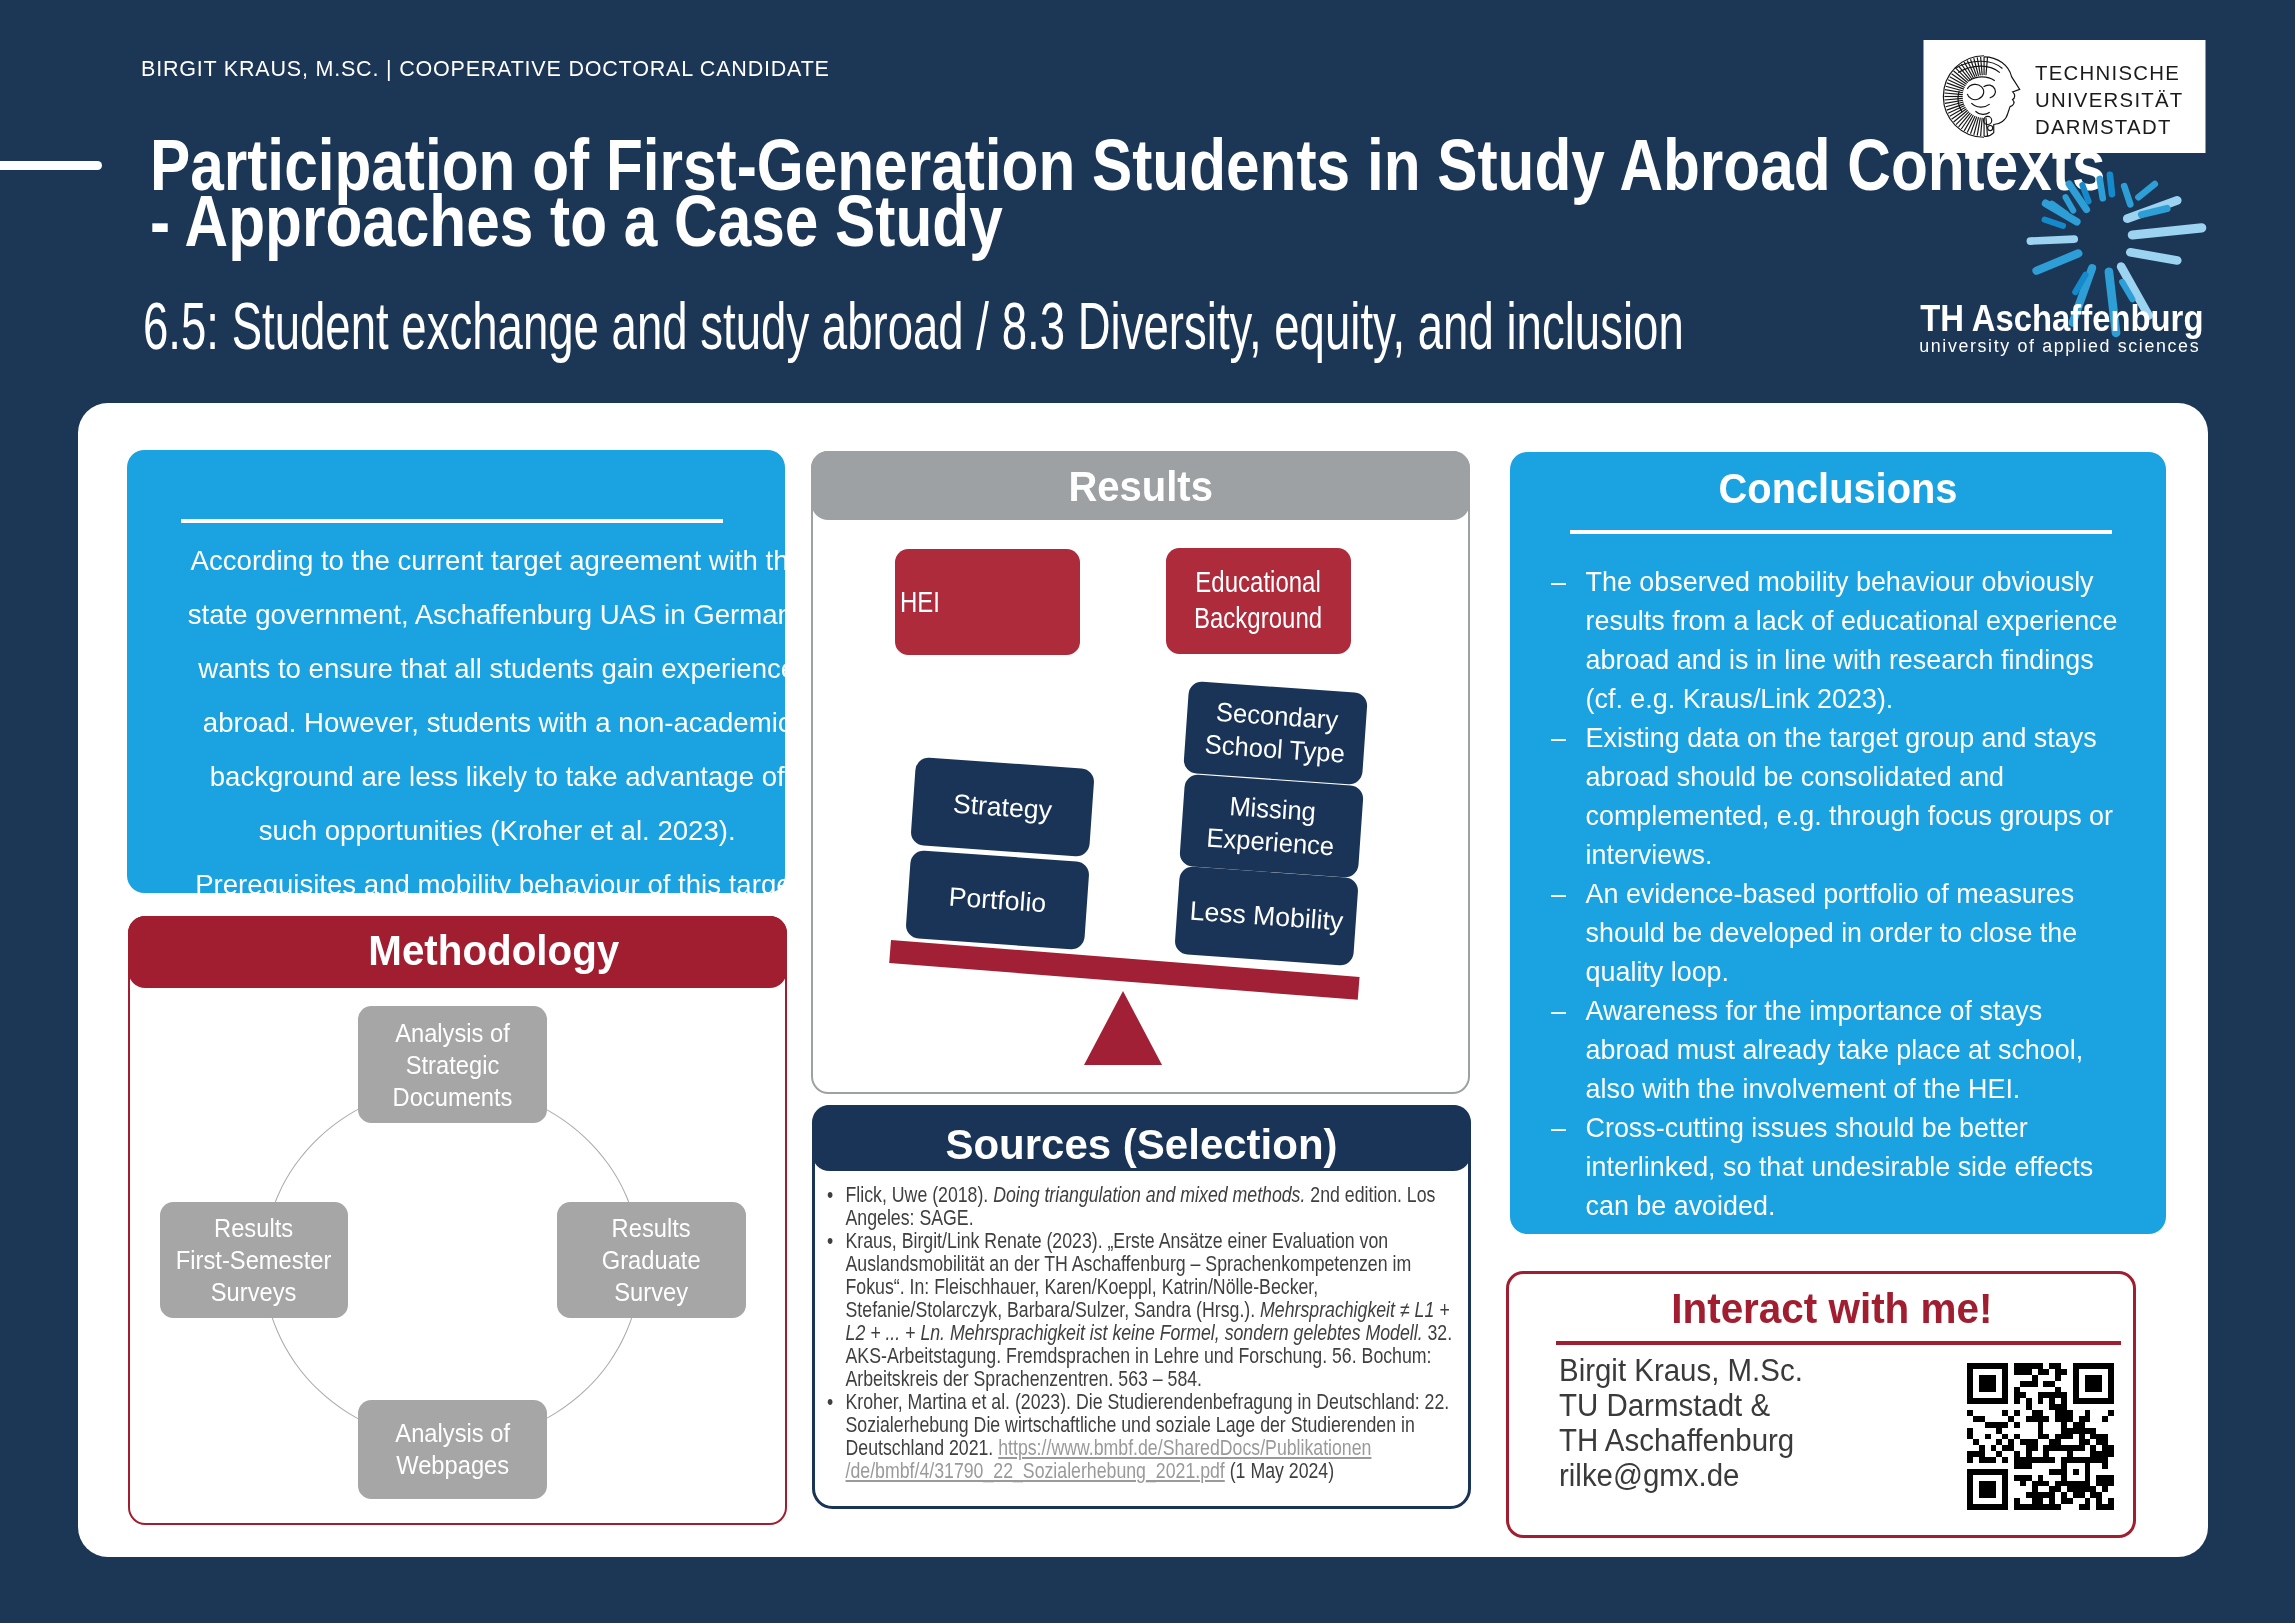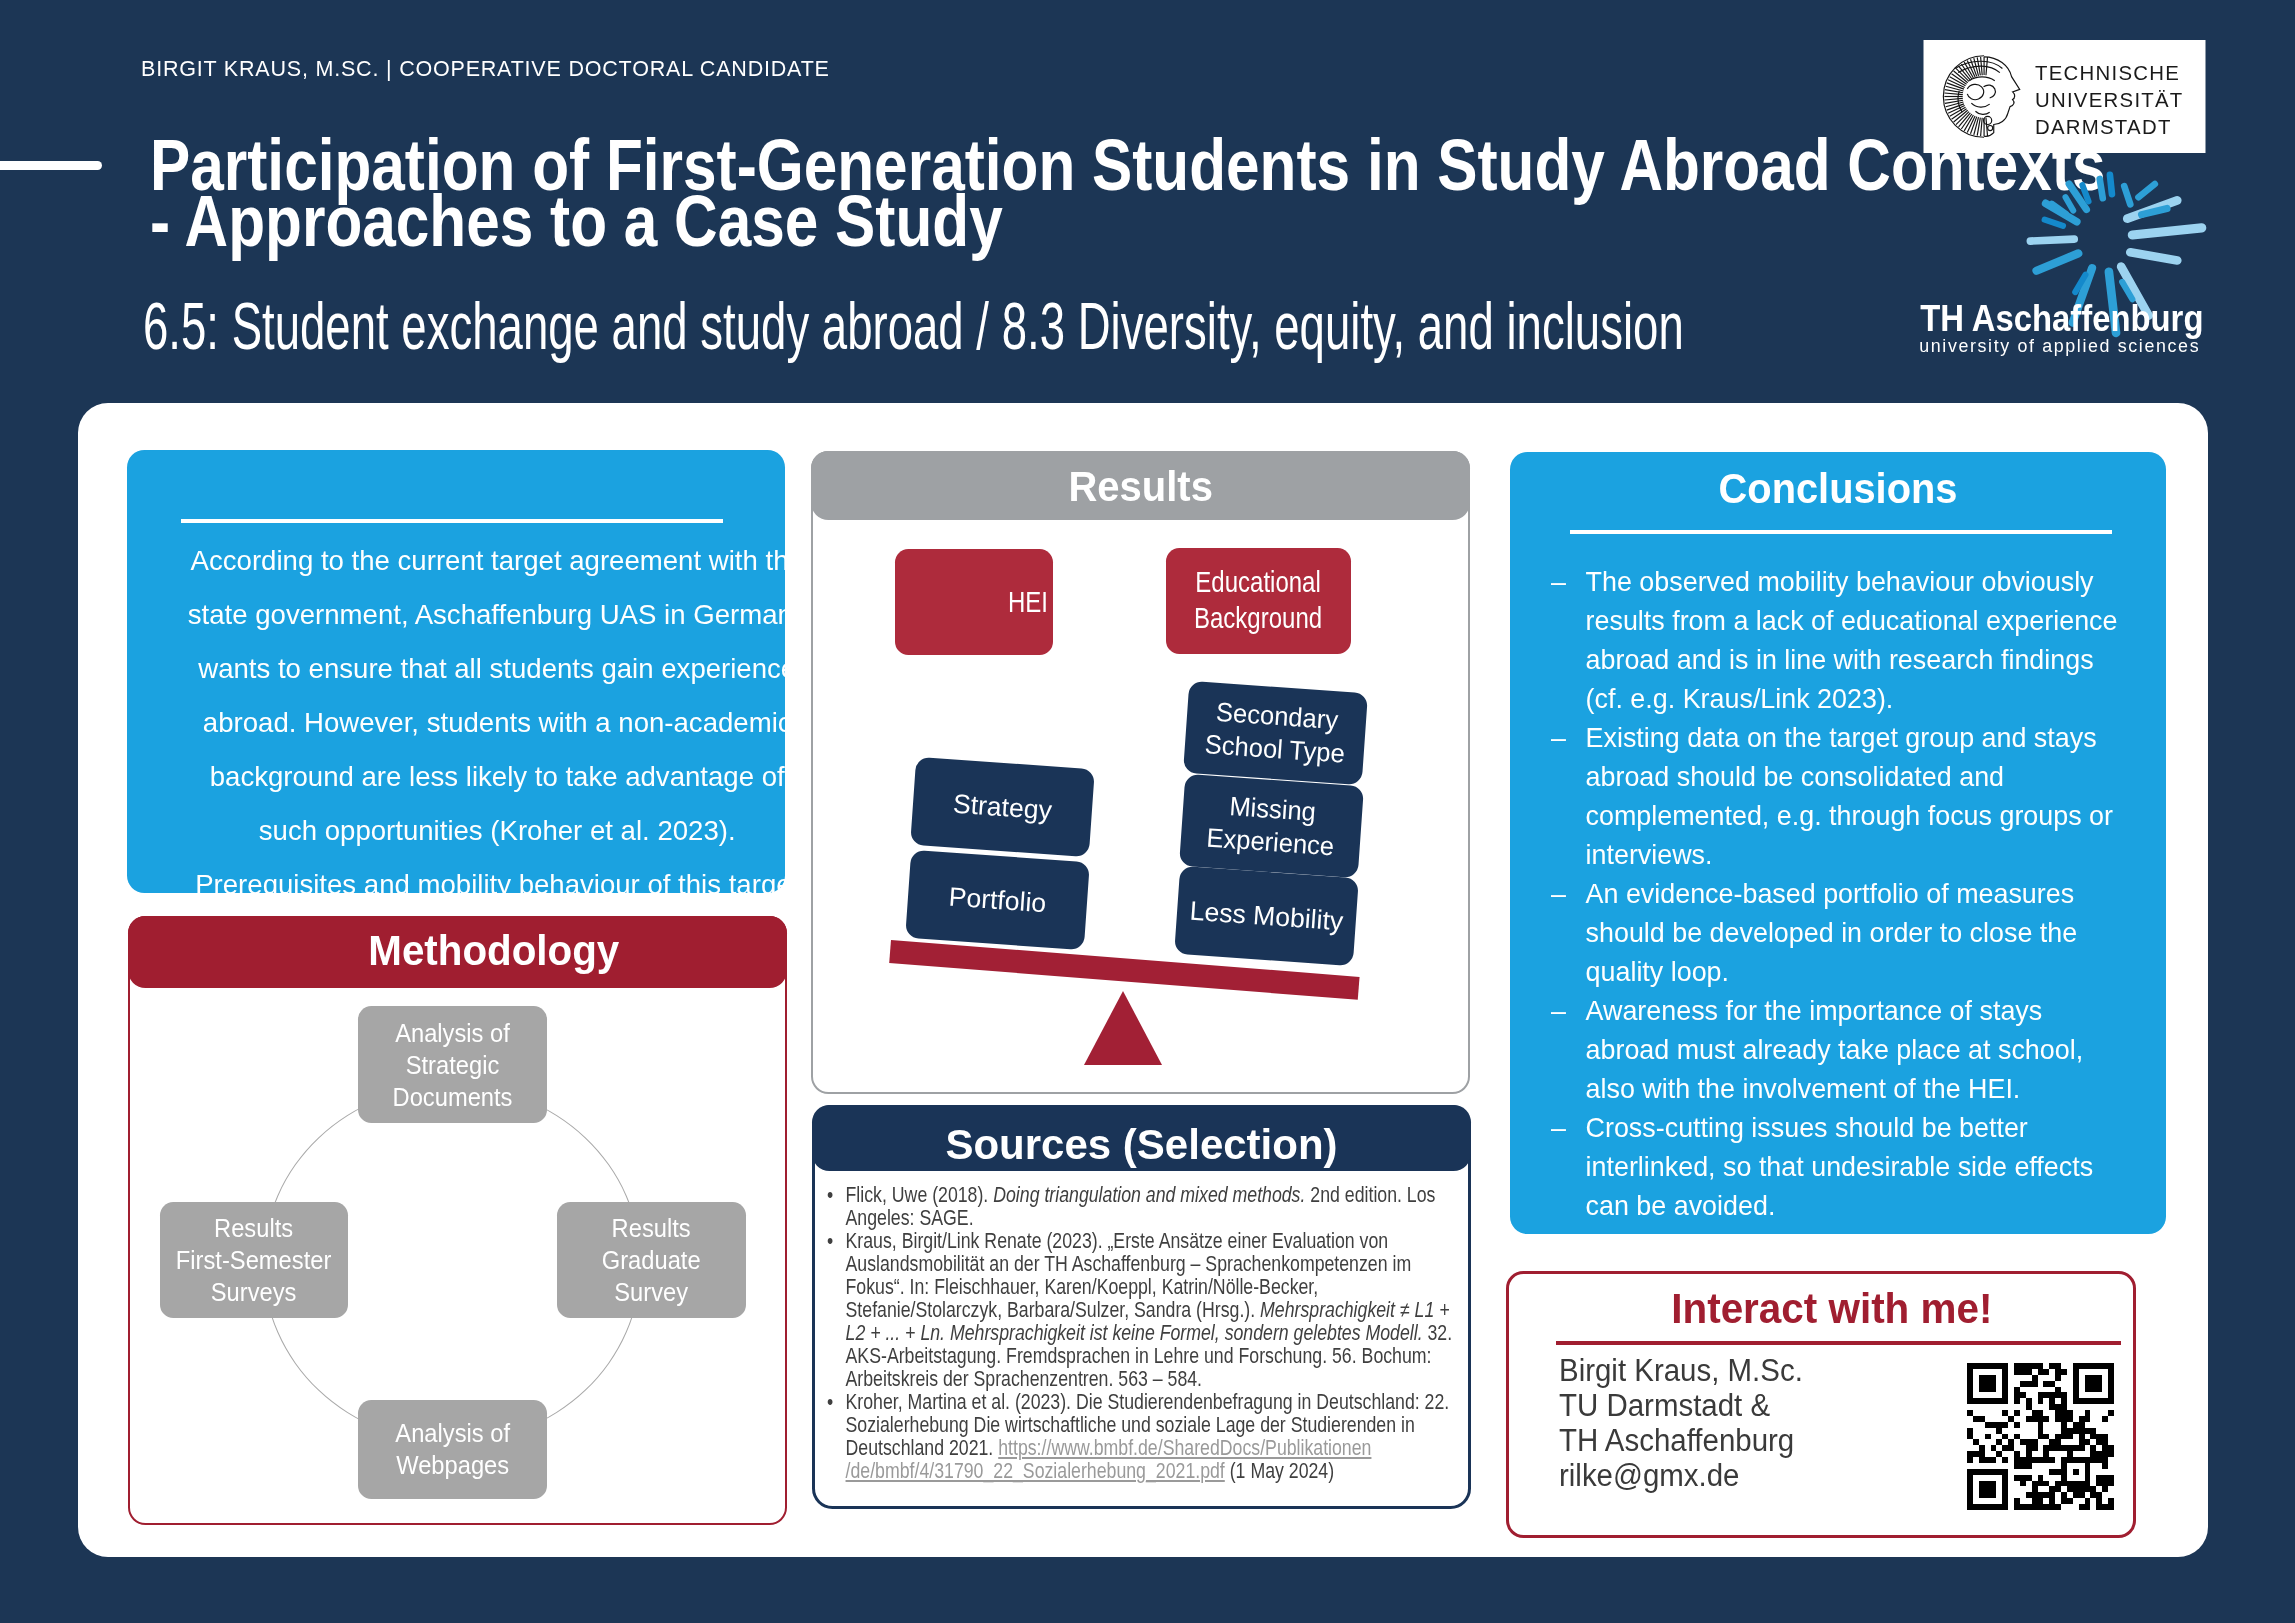--- a/index.html
+++ b/index.html
@@ -131,21 +131,21 @@
   <div class="abs w" style="left:358px;top:1006px;width:189px;height:117px;background:#A6A6A6;border-radius:13.3px;text-align:center;font-size:25.5px;line-height:32px;"><span class="cnc" style="transform:scaleX(0.93);padding-top:10.7px;">Analysis of<br>Strategic<br>Documents</span></div>
   <div class="abs w" style="left:160px;top:1202px;width:188px;height:116px;background:#A6A6A6;border-radius:13.3px;text-align:center;font-size:25.5px;line-height:32px;"><span class="cnc" style="transform:scaleX(0.93);padding-top:10.2px;">Results<br>First-Semester<br>Surveys</span></div>
   <div class="abs w" style="left:557px;top:1202px;width:189px;height:116px;background:#A6A6A6;border-radius:13.3px;text-align:center;font-size:25.5px;line-height:32px;"><span class="cnc" style="transform:scaleX(0.93);padding-top:10.2px;">Results<br>Graduate<br>Survey</span></div>
   <div class="abs w" style="left:358px;top:1400px;width:189px;height:99px;background:#A6A6A6;border-radius:13.3px;text-align:center;font-size:25.5px;line-height:32px;"><span class="cnc" style="transform:scaleX(0.93);padding-top:17.4px;">Analysis of<br>Webpages</span></div>
 
 
   <div class="abs" id="results" style="left:811px;top:451px;width:659px;height:643px;background:#fff;border:2px solid #9EA1A4;border-radius:17.4px;box-sizing:border-box;"></div>
   <div class="abs" style="left:811px;top:451px;width:659px;height:69px;background:#9EA1A4;border-radius:17.4px;"></div>
   <div class="abs w" style="left:811px;top:451px;width:659px;height:71px;font-size:43px;font-weight:bold;line-height:71px;text-align:center;"><span class="cnc" style="transform:scaleX(0.93);">Results</span></div>
 
-  <div class="abs w" style="left:895px;top:549px;width:158px;height:106px;background:#AE2B3C;border-radius:13.3px;text-align:right;font-size:30px;line-height:106px;"><span class="cnc" style="transform:scaleX(0.8);">HEI</span></div>
+  <div class="abs w" style="left:895px;top:549px;width:185px;height:106px;background:#AE2B3C;border-radius:13.3px;text-align:left;font-size:30px;line-height:106px;"><span class="cnc" style="transform:scaleX(0.8);">HEI</span></div>
   <div class="abs w" style="left:1166px;top:548px;width:185px;height:106px;background:#AE2B3C;border-radius:13.3px;text-align:center;font-size:30px;line-height:36px;"><span class="cnc" style="transform:scaleX(0.8);padding-top:16.3px;">Educational<br>Background</span></div>
 
   <div class="abs" style="left:891px;top:940px;width:470px;height:23px;background:#A22035;transform:rotate(4.5deg);transform-origin:0 0;"></div>
   <div class="abs" style="left:1084px;top:991px;width:0;height:0;border-left:39px solid transparent;border-right:39px solid transparent;border-bottom:74px solid #A22035;"></div>
 
   <div class="abs w" style="left:913px;top:763px;width:179px;height:88px;background:#1A3457;border-radius:13.3px;text-align:center;font-size:26.6px;line-height:88px;transform:rotate(4deg);"><span class="cnc" style="transform:scaleX(1);">Strategy</span></div>
   <div class="abs w" style="left:908px;top:856px;width:179px;height:88px;background:#1A3457;border-radius:13.3px;text-align:center;font-size:26.6px;line-height:88px;transform:rotate(4deg);"><span class="cnc" style="transform:scaleX(1);">Portfolio</span></div>
   <div class="abs w" style="left:1186px;top:687px;width:179px;height:92px;background:#1A3457;border-radius:13.3px;text-align:center;font-size:26.6px;line-height:33px;transform:rotate(4deg);"><span class="cnc" style="transform:scaleX(0.96);padding-top:13.3px;">Secondary<br>School Type</span></div>
   <div class="abs w" style="left:1182px;top:780px;width:179px;height:92px;background:#1A3457;border-radius:13.3px;text-align:center;font-size:26.6px;line-height:33px;transform:rotate(4deg);"><span class="cnc" style="transform:scaleX(0.96);padding-top:13.3px;">Missing<br>Experience</span></div>
   <div class="abs w" style="left:1177px;top:872px;width:179px;height:88px;background:#1A3457;border-radius:13.3px;text-align:center;font-size:26.6px;line-height:88px;transform:rotate(4deg);"><span class="cnc" style="transform:scaleX(1);">Less Mobility</span></div>

